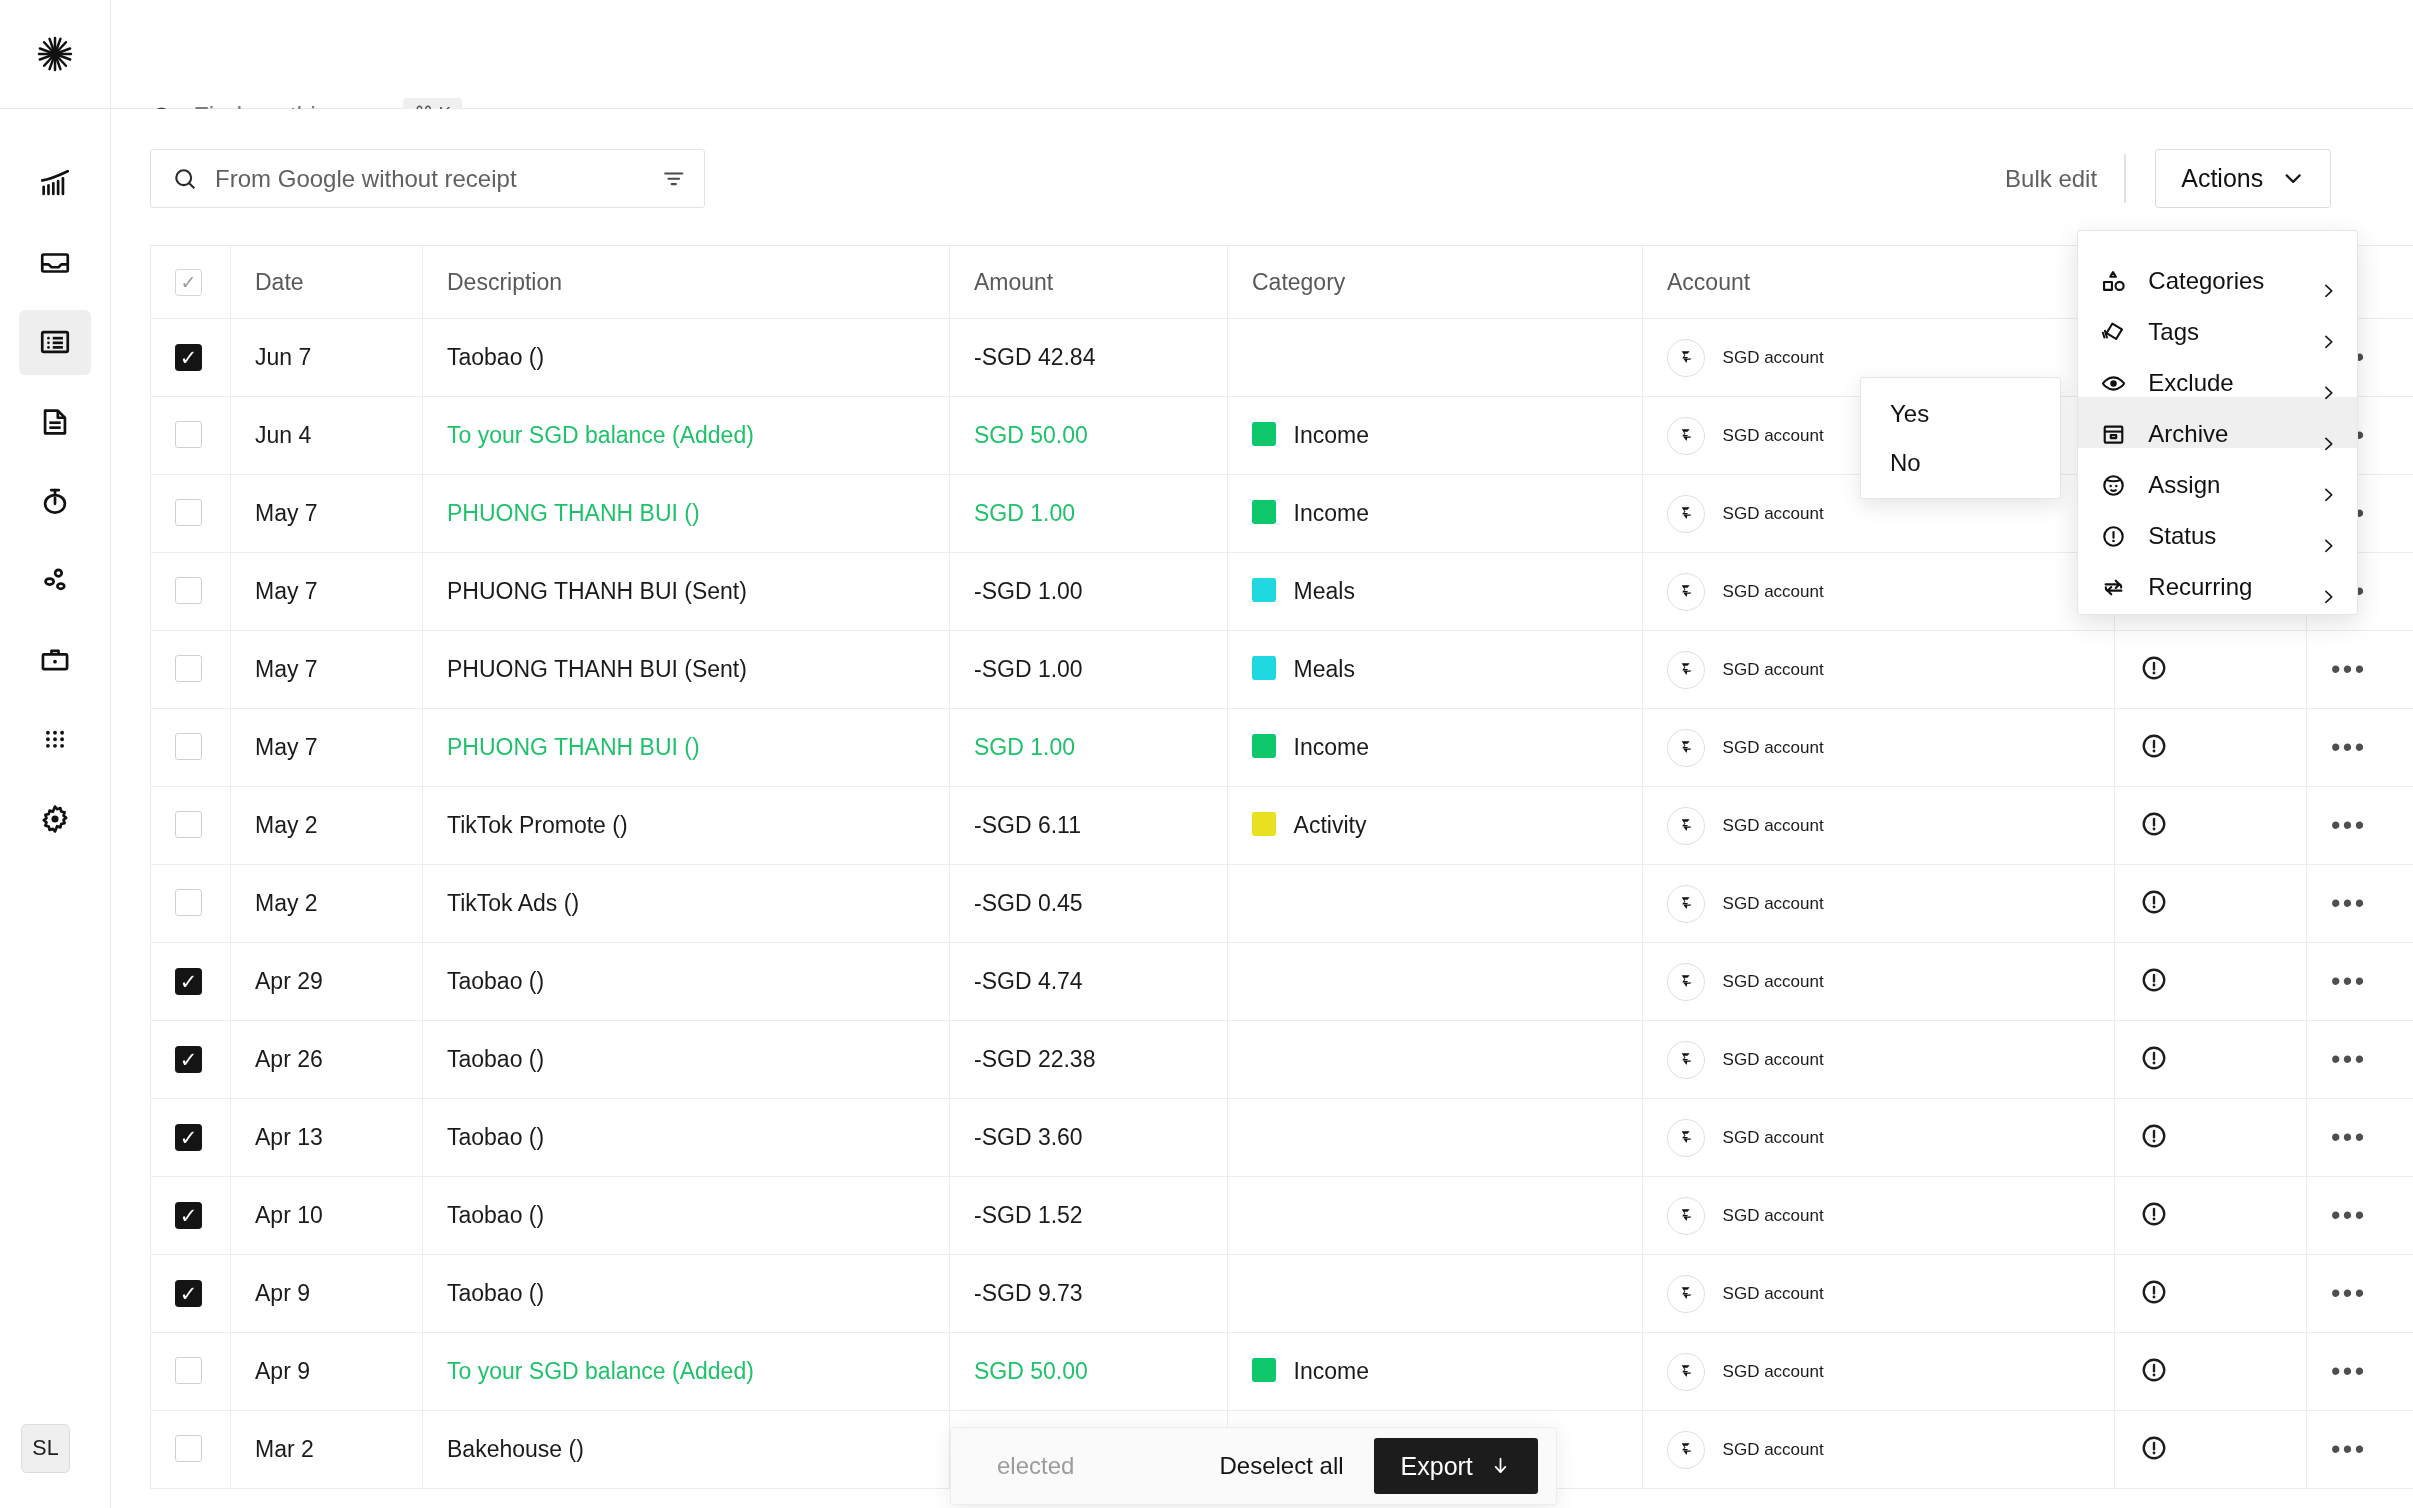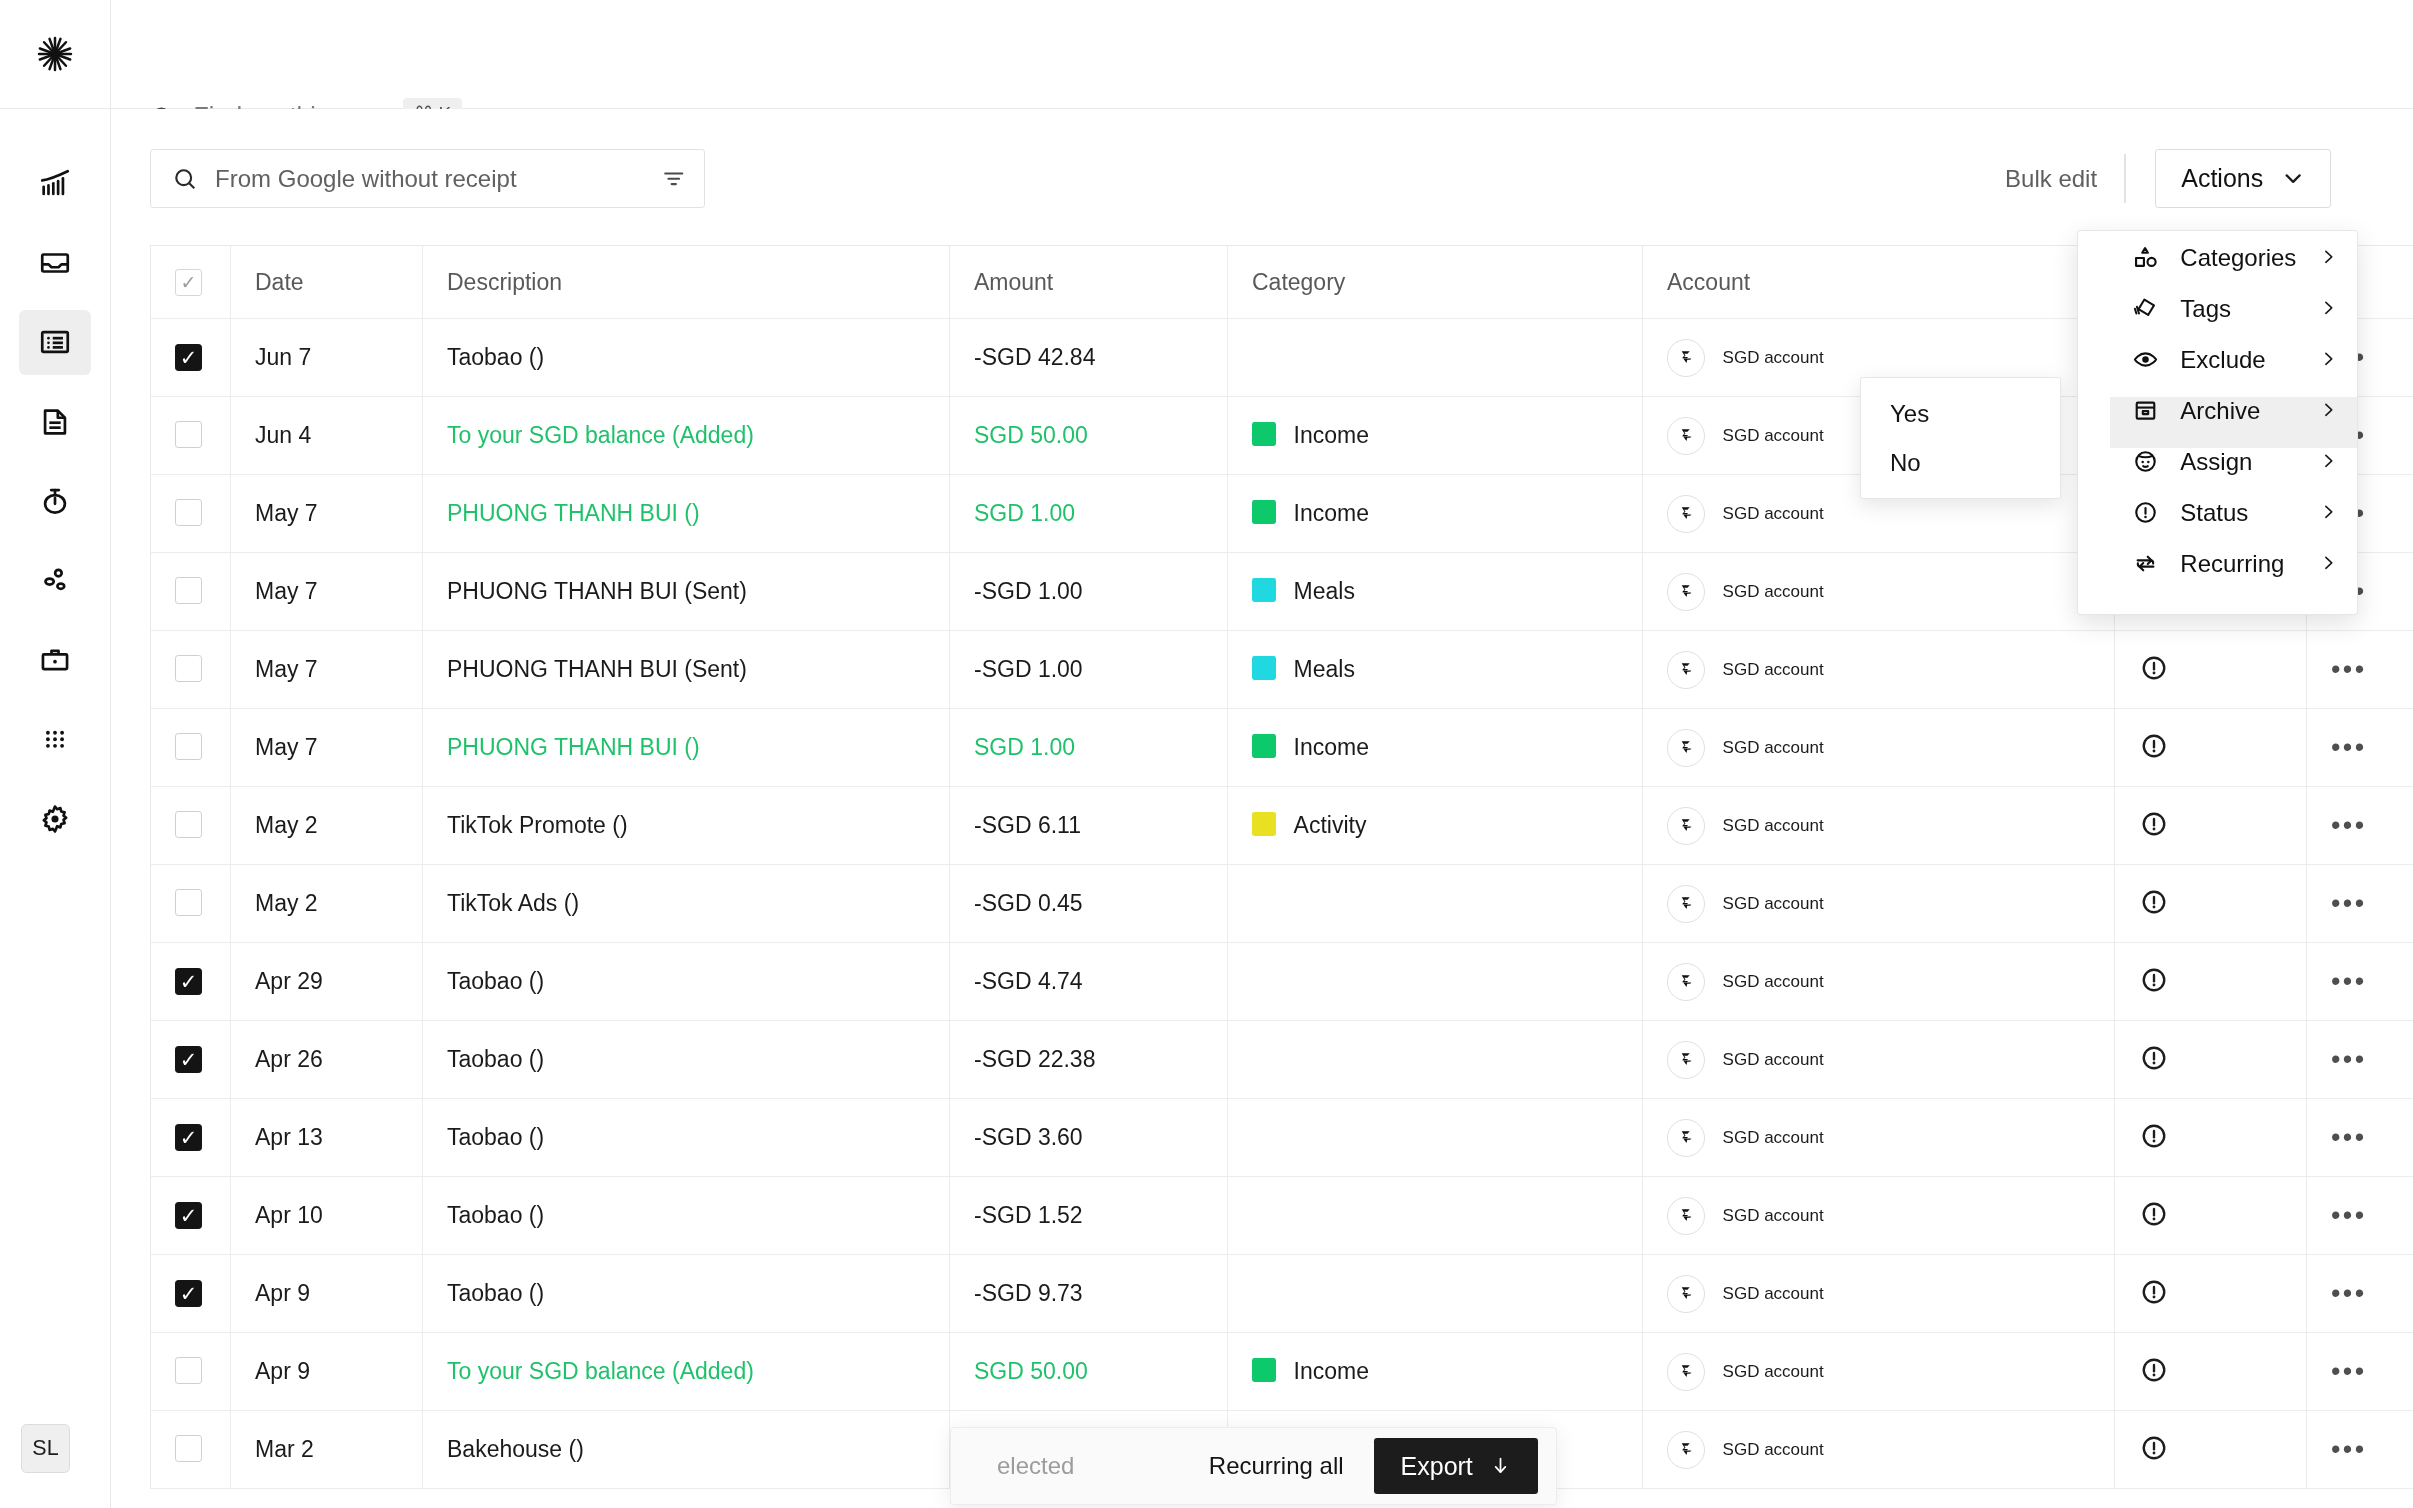--- a/index.html
+++ b/index.html
@@ -179,22 +179,22 @@
   .dots { font-size: 27px; letter-spacing: 2.4px; color: #4f4f4f; line-height: 1; }
 
   
   #actions-menu {
     position: absolute; left: 2077px; top: 230px; width: 281px;
     background: #fff; border: 1.6px solid #e6e6e6; border-radius: 3.2px;
     box-shadow: 0 8px 27px rgba(0,0,0,.12);
     padding: 12.8px 0; z-index: 40;
   }
   .menu-item {
-    height: 51px; display: flex; align-items: flex-start; gap: 21px;
-    padding: 0 19px 0 22.3px; font-size: 24px; color: #111; margin-left: 32px;
+    height: 51px; display: flex; align-items: flex-end; gap: 21px;
+    padding: 0 19px 0 22.3px; font-size: 24px; color: #111;
   }
   .menu-item.hl { background: #efefef; }
   .menu-item .mi-icon { width: 27px; height: 27px; flex: 0 0 27px; color: #111; }
   .menu-item .mi-label { flex: 1 1 auto; white-space: nowrap; }
   .menu-item .mi-chev { width: 17.6px; height: 17.6px; flex: 0 0 17.6px; color: #1b1b1b; }
 
   
   #yesno-menu {
     position: absolute; left: 1860px; top: 377px; width: 201px;
     background: #fff; border: 1.6px solid #e6e6e6; border-radius: 2.4px;
@@ -953,21 +953,21 @@
       </div>
     </div>
 
   <div id="yesno-menu">
       <div class="yn-item">Yes</div>
       <div class="yn-item">No</div>
     </div>
 
   <div id="sel-bar">
     <span id="sel-count">elected</span>
-    <span id="deselect-all">Recurring all</span>
+    <span id="deselect-all">Deselect all</span>
     <div id="export-btn">
       <span>Export</span>
       <svg viewBox="0 0 24 24" fill="none" stroke="#fff" stroke-width="2" stroke-linecap="round" stroke-linejoin="round">
         <line x1="12" y1="3" x2="12" y2="18"></line>
         <polyline points="6.5,12.5 12,18.5 17.5,12.5"></polyline>
       </svg>
     </div>
   </div>
 
 </div>

